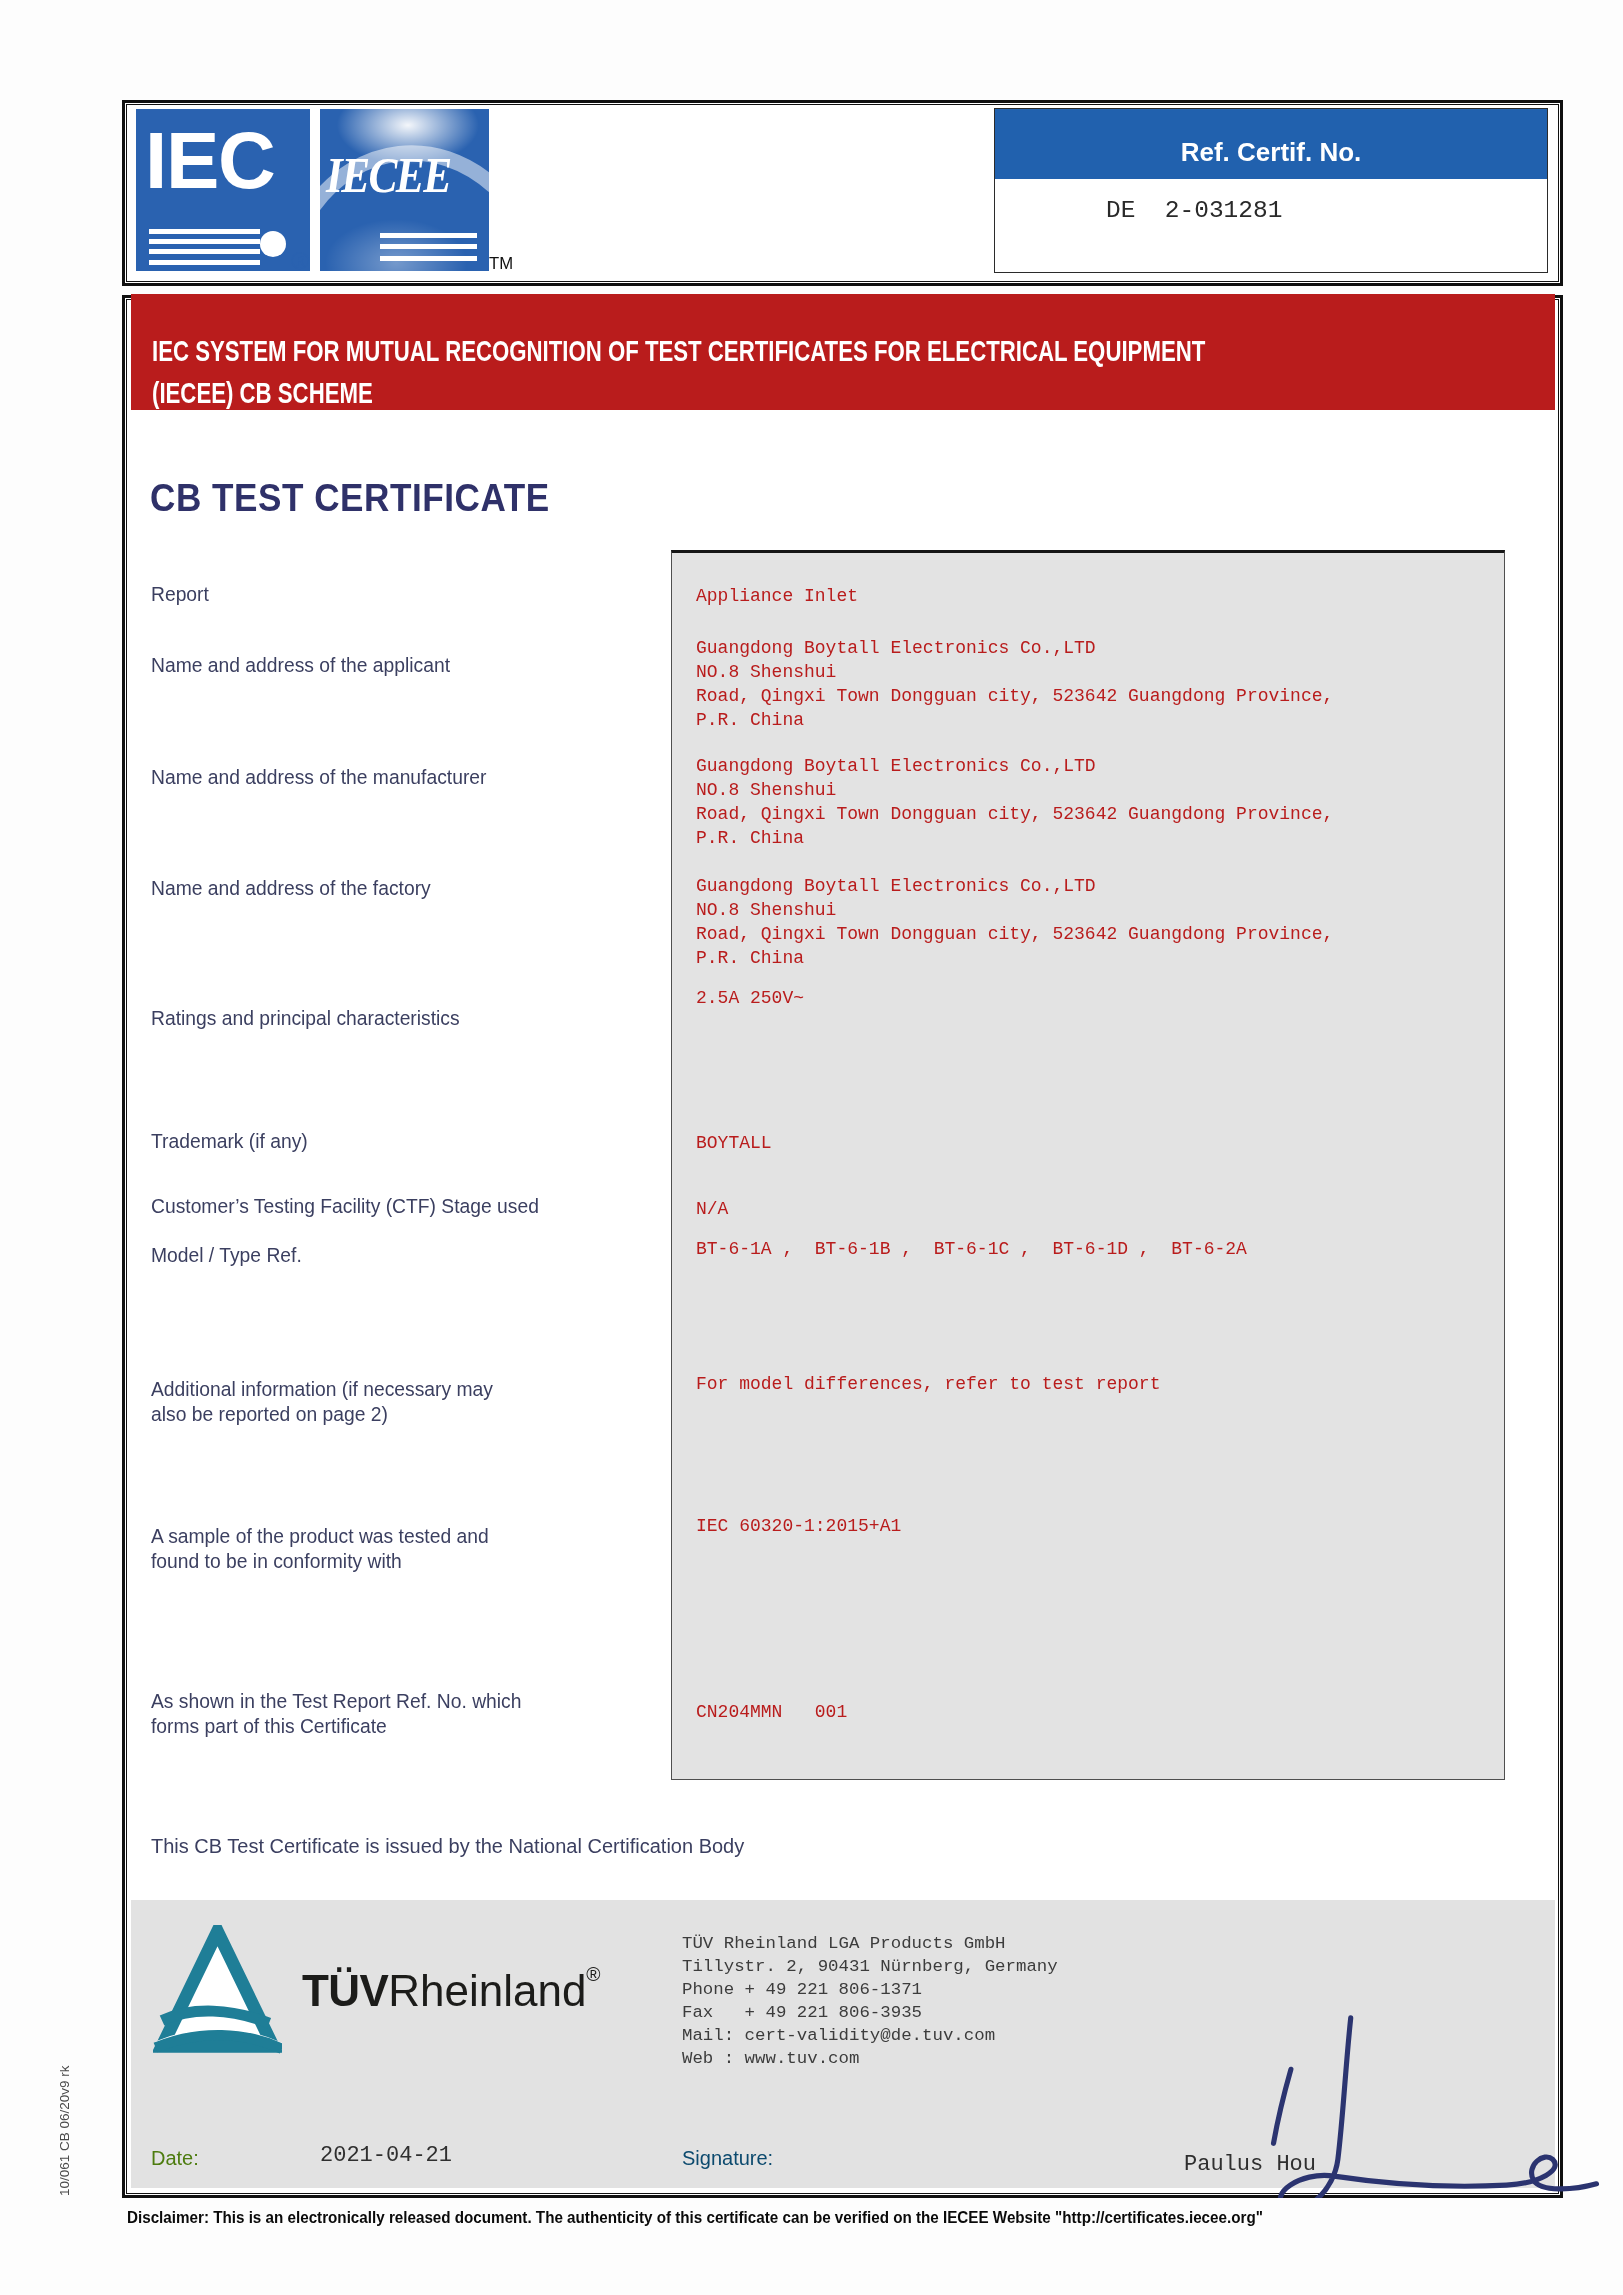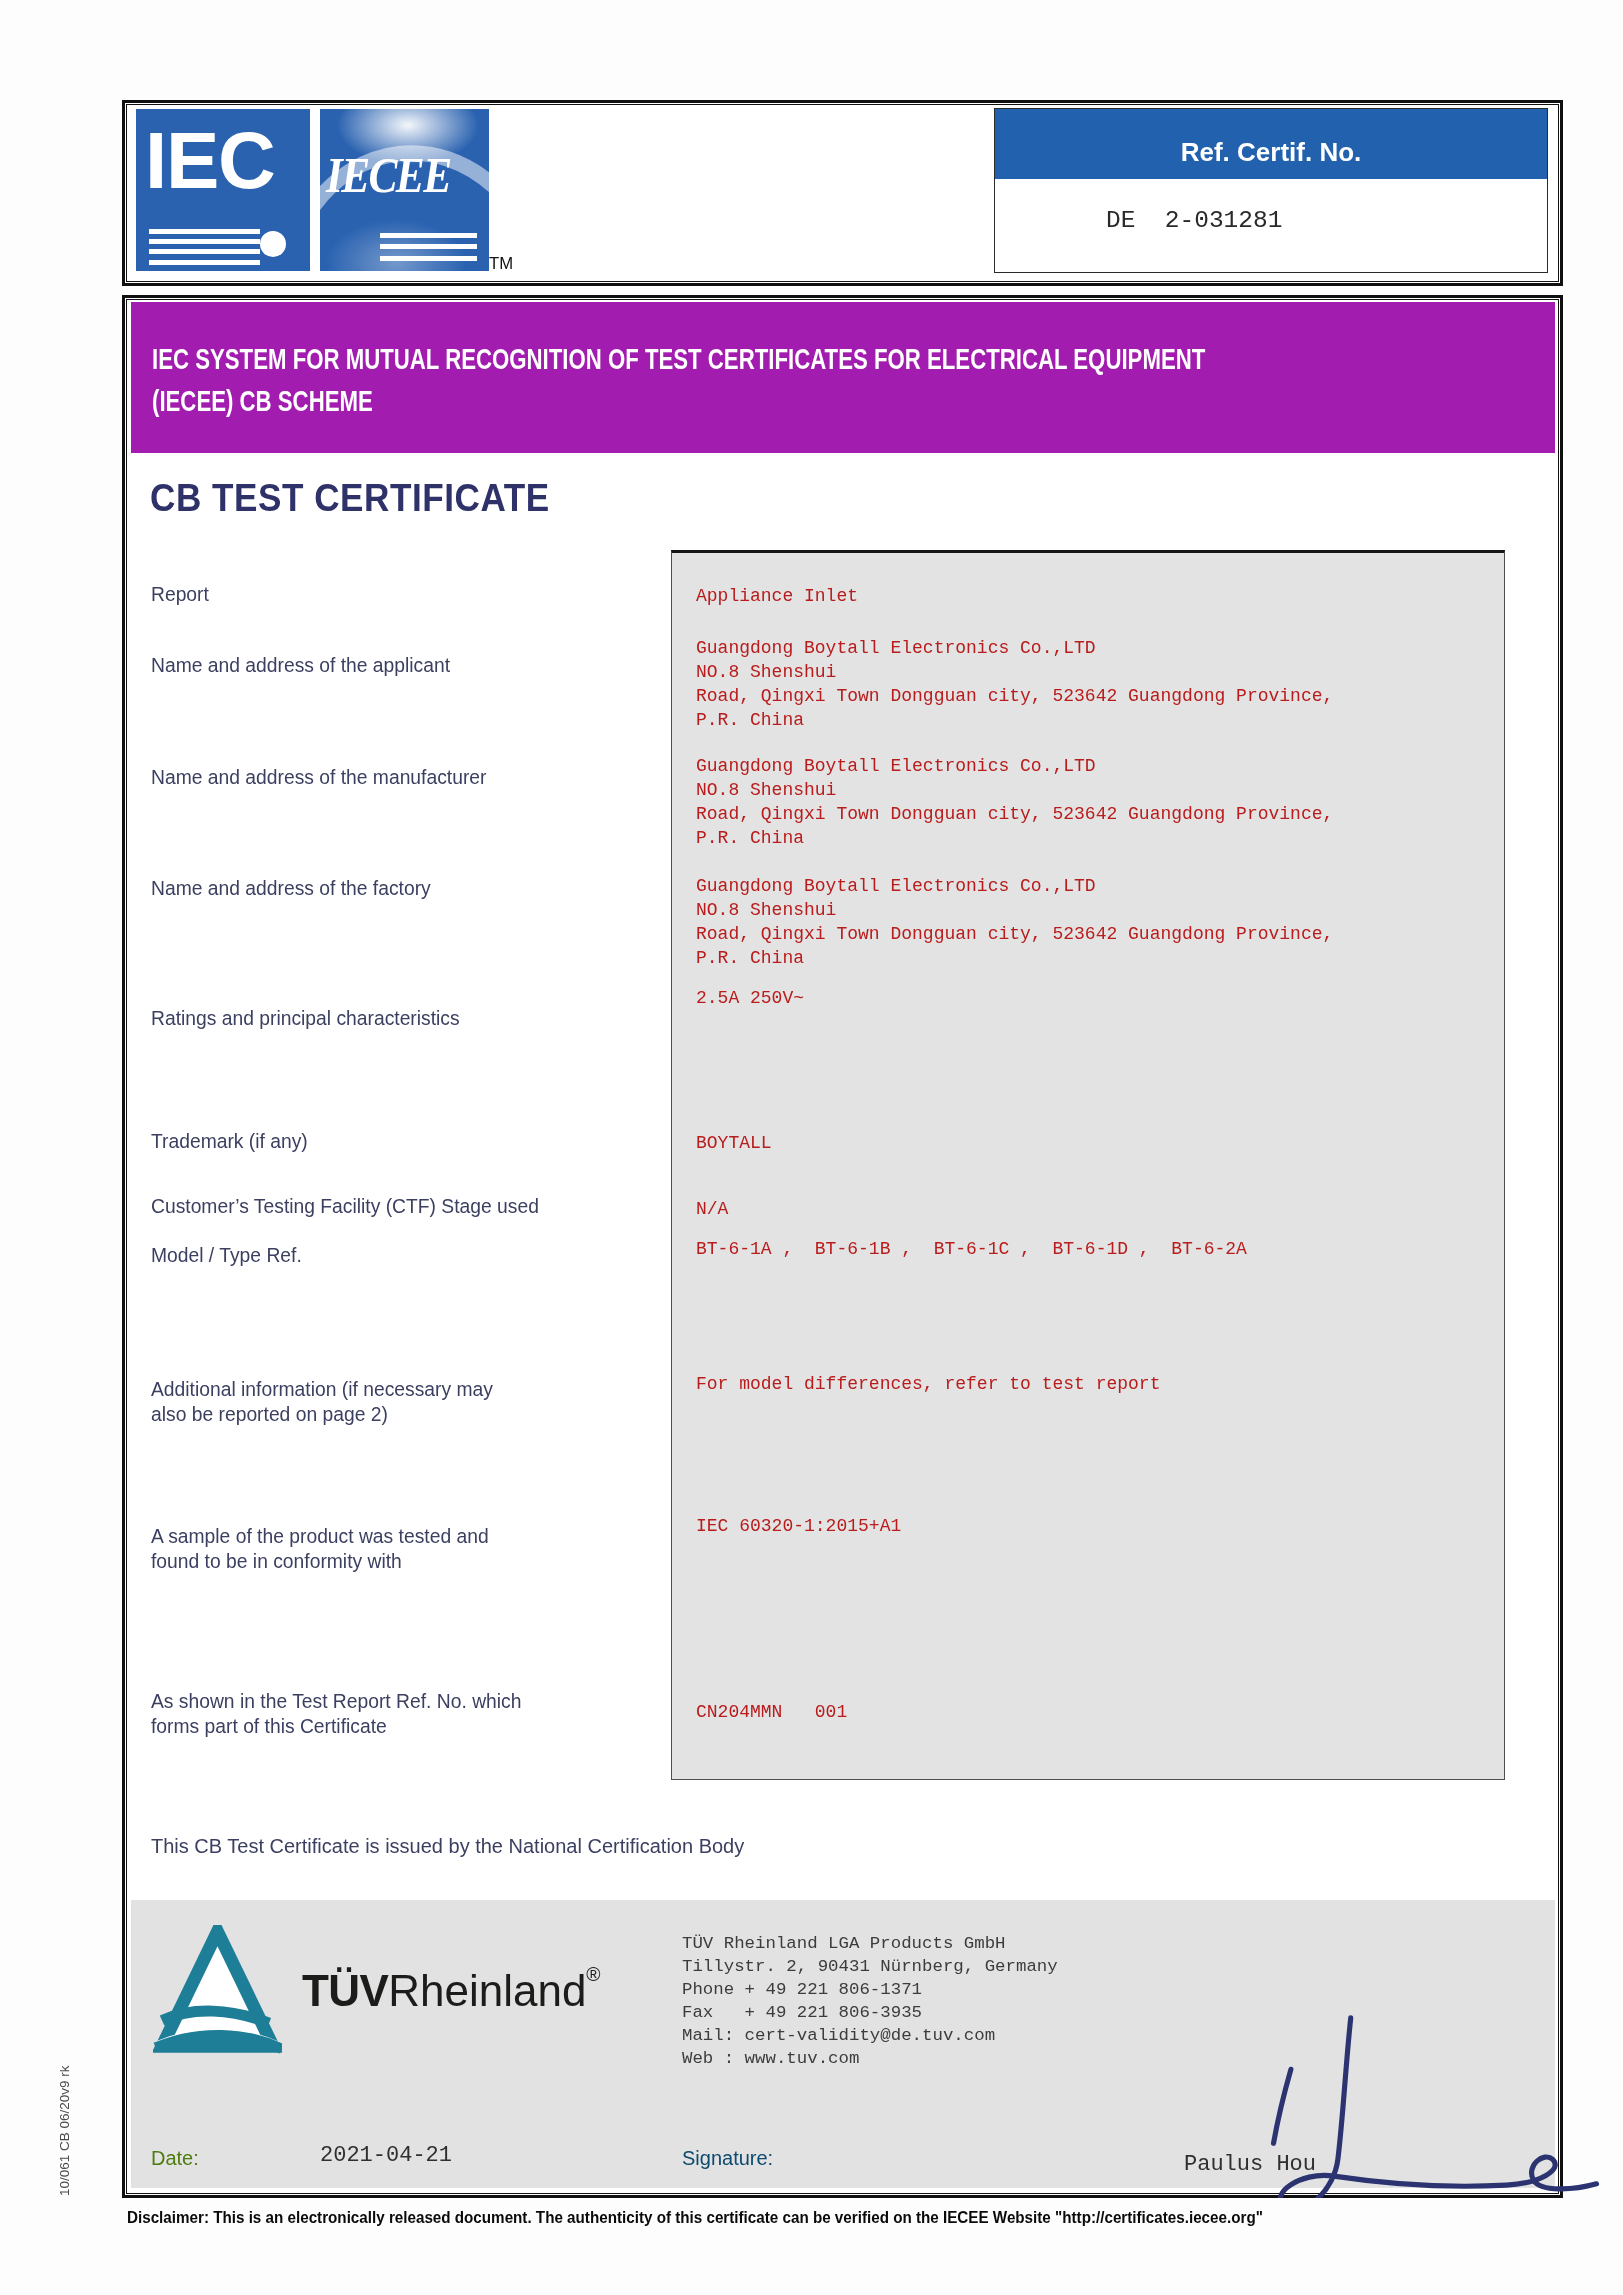--- a/index.html
+++ b/index.html
@@ -23,26 +23,26 @@
                       radial-gradient(ellipse 70% 45% at 45% 95%, rgba(255,255,255,.35), rgba(255,255,255,0) 60%);}
   .iecee-text{position:absolute;left:6.4px;top:37px;font-family:"Liberation Serif",serif;
               font-style:italic;font-weight:bold;font-size:51px;color:#fff;
               transform:scaleX(.85);transform-origin:0 0;letter-spacing:-1.9px;}
   .iecee-bar{position:absolute;left:60px;height:5.1px;width:97px;background:#fff;}
   .iecee-tm{position:absolute;left:489px;top:254px;font-size:16.7px;color:#121212;}
 
   .ref-box{position:absolute;left:994px;top:108px;width:552px;height:163px;border:1.9px solid #2b2b2b;background:#fff;}
   .ref-head{position:absolute;left:0;top:0;width:100%;height:70px;background:#2161ae;}
   .ref-title{width:100%;text-align:center;line-height:70px;color:#fff;font-size:26px;font-weight:600;margin-top:8px;}
-  .ref-number{position:absolute;left:111px;top:98px;font-family:"Liberation Mono",monospace;
+  .ref-number{position:absolute;left:111px;top:88px;font-family:"Liberation Mono",monospace;
               font-size:24.5px;color:#2a2a2a;white-space:pre-wrap;}
 
   
   .main-box{left:122px;top:295px;width:1435px;height:1897px;}
-  .banner{position:absolute;left:131px;top:302px;width:1424px;height:151px;background:#a21caf;}
+  .banner{position:absolute;left:131px;top:294px;width:1424px;height:116px;background:#b91c1c;}
   .banner-line{position:absolute;left:20.6px;color:#fff;font-weight:bold;font-size:30px;white-space:nowrap;
                transform:scaleX(.74);transform-origin:0 0;}
   .banner-l1{top:40px;}
   .banner-l2{top:82px;}
 
   .cb-title{position:absolute;left:150px;top:476px;font-weight:bold;font-size:39px;color:#2f3169;
             letter-spacing:0.6px;transform:scaleX(.9);transform-origin:0 0;white-space:nowrap;}
 
   .lbl{position:absolute;left:151px;font-size:19.3px;line-height:25px;color:#3b3f60;white-space:pre-line;}
   .l1{top:582px;}  .l2{top:653px;} .l3{top:765px;} .l4{top:876px;} .l5{top:1006px;}

